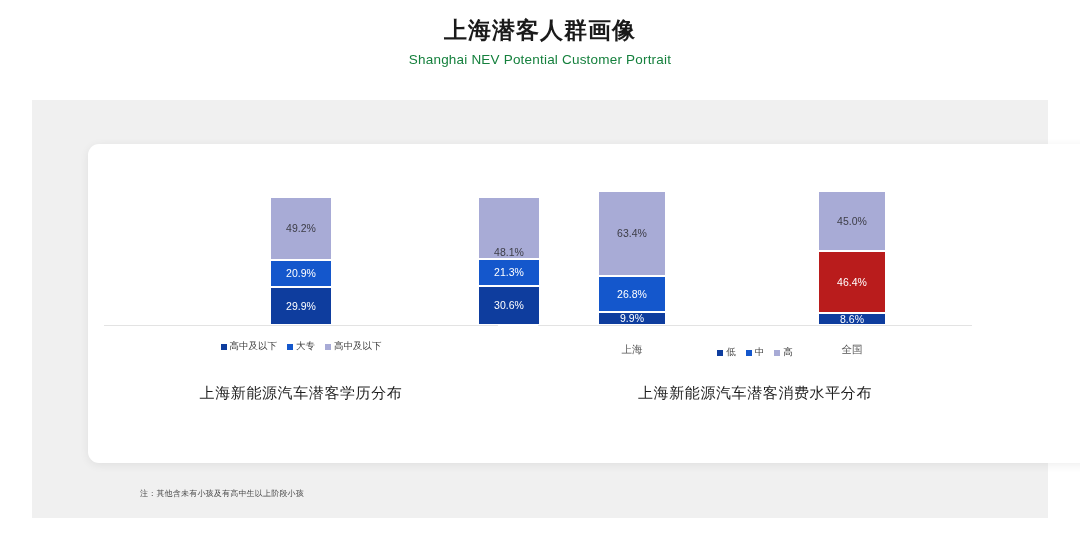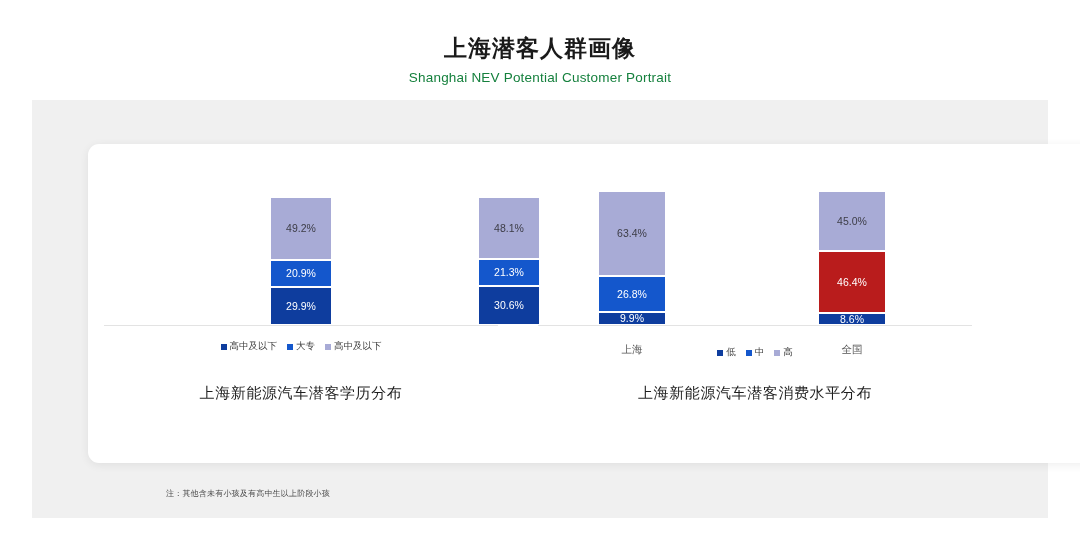--- a/index.html
+++ b/index.html
@@ -10,21 +10,21 @@
     width: 1080px;
     height: 547px;
     background: #ffffff;
     font-family: "Liberation Sans", "DejaVu Sans", sans-serif;
     overflow: hidden;
   }
 
   
   .header {
     width: 100%;
-    padding-top: 34px;
+    padding-top: 16px;
     text-align: center;
   }
   .title-cn {
     font-size: 23px;
     font-weight: bold;
     color: #1a1a1a;
     letter-spacing: 1px;
     line-height: 1.25;
   }
   .title-en {
@@ -152,21 +152,20 @@
 
   
   .footnote {
     position: absolute;
     left: 52px;
     top: 344px;
     font-size: 8px;
     color: #4a4a4a;
     letter-spacing: 0.2px;
     white-space: nowrap;
-    margin-left: 26px;
   }
 </style>
 </head>
 <body>
 
 <div class="header">
   <div class="title-cn">上海潜客人群画像</div>
   <div class="title-en">Shanghai NEV Potential Customer Portrait</div>
 </div>
 
@@ -183,21 +182,21 @@
                 <span>49.2%</span>
               </div>
               <div class="seg seg-label-light" style="background: rgb(20, 87, 204); height: 26.752px;">
                 <span>20.9%</span>
               </div>
               <div class="seg seg-label-light" style="background: rgb(14, 61, 158); height: 38.272px;">
                 <span>29.9%</span>
               </div>
             </div>
           <div class="bar" id="c0b1" style="left: 382px; width: 62px; height: 128px;">
-              <div class="seg seg-label-dark" style="background: rgb(168, 171, 214); height: 61.568px;">
+              <div class="seg seg-label-dark" style="background: rgb(168, 171, 214); height: 61.568px; align-items: flex-end;">
                 <span>48.1%</span>
               </div>
               <div class="seg seg-label-light" style="background: rgb(20, 87, 204); height: 27.264px;">
                 <span>21.3%</span>
               </div>
               <div class="seg seg-label-light" style="background: rgb(14, 61, 158); height: 39.168px;">
                 <span>30.6%</span>
               </div>
             </div>
         </div>

